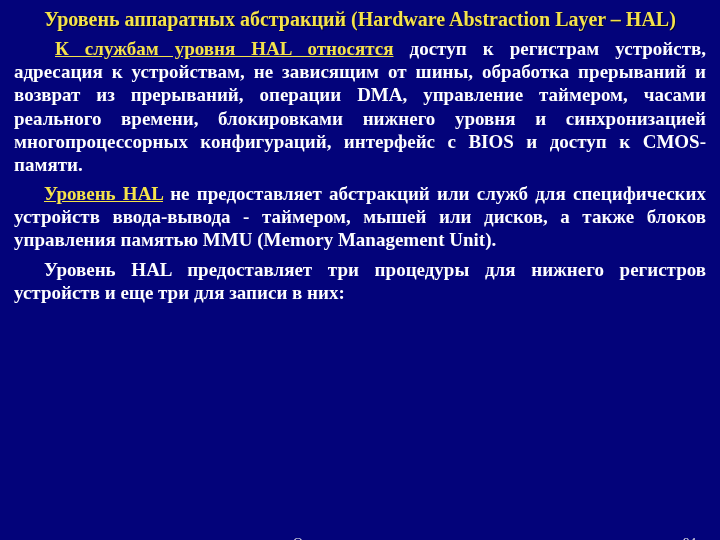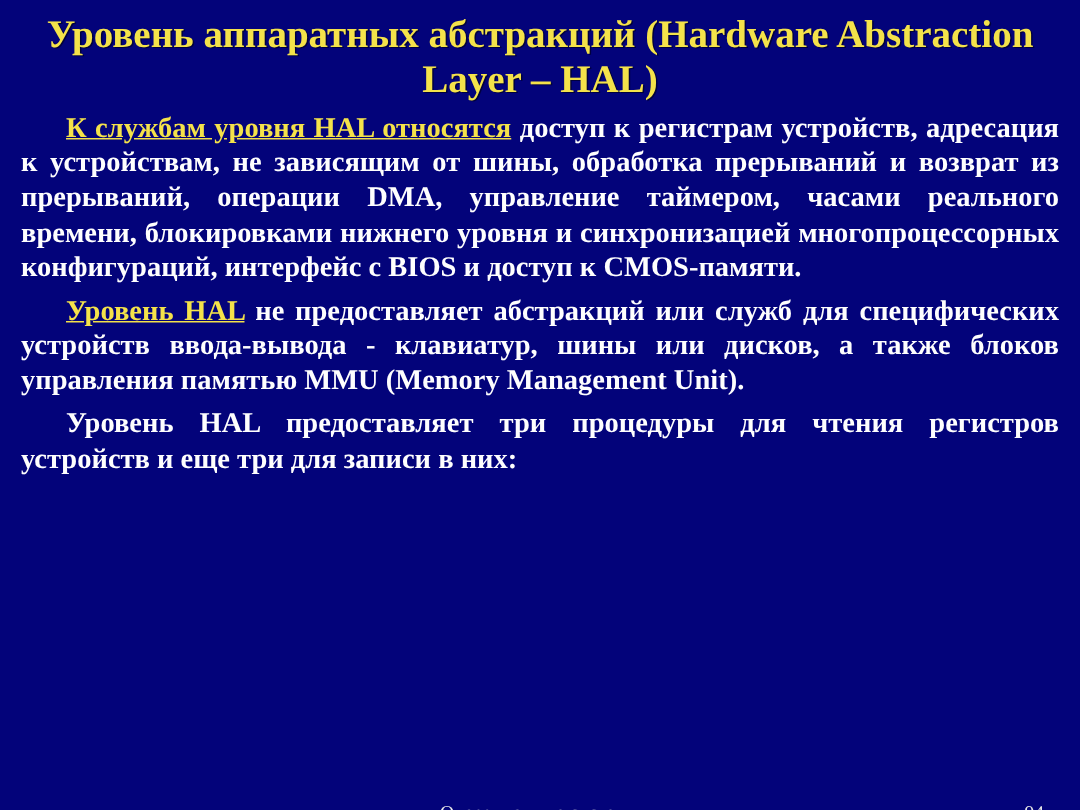--- a/index.html
+++ b/index.html
@@ -15,21 +15,21 @@
   .slide {
     box-sizing: border-box;
     width: 720px;
     height: 540px;
     padding: 8px 14px 0 14px;
     position: relative;
   }
   .title {
     text-align: center;
     font-weight: bold;
-    font-size: 26px;
+    font-size: 20px;
     color: #f4e24a;
     margin: 0 0 6px 0;
     text-shadow: 1px 1px 0 rgba(0,0,0,0.5);
   }
   .body {
     font-size: 19px;
     line-height: 1.22;
     text-align: justify;
     font-weight: bold;
   }
@@ -37,20 +37,21 @@
     margin: 0 0 6px 0;
     text-indent: 30px;
   }
   .em1 {
     color: #f4e24a;
     font-weight: bold;
     text-decoration: underline;
   }
   .underline {
     text-decoration: underline;
+    margin-left: 11px;
   }
   .codelines {
     margin: 0 0 2px 0;
     white-space: pre;
     font-weight: bold;
     font-size: 19px;
   }
   .codelines div {
     text-indent: 0;
     padding-left: 32px;
@@ -81,24 +82,24 @@
 
   <div class="title">Уровень аппаратных абстракций (Hardware Abstraction Layer – HAL)</div>
 
   <div class="body">
 
     <p>
       <span class="em1 underline">К службам уровня HAL относятся</span><span> доступ к регистрам устройств, адресация к устройствам, не зависящим от шины, обработка прерываний и возврат из прерываний, операции DMA, управление таймером, часами реального времени, блокировками нижнего уровня и синхронизацией многопроцессорных конфигураций, интерфейс с BIOS и доступ к CMOS-памяти.</span>
     </p>
 
     <p>
-      <span class="em1">Уровень HAL</span><span> не предоставляет абстракций или служб для специфических устройств ввода-вывода - клавиатур, шины или дисков, а также блоков управления памятью MMU (Memory Management Unit).</span>
+      <span class="em1">Уровень HAL</span><span> не предоставляет абстракций или служб для специфических устройств ввода-вывода - таймером, мышей или дисков, а также блоков управления памятью MMU (Memory Management Unit).</span>
     </p>
 
-    <p>Уровень HAL предоставляет три процедуры для чтения регистров устройств и еще три для записи в них:</p>
+    <p>Уровень HAL предоставляет три процедуры для нижнего регистров устройств и еще три для записи в них:</p>
 
     <div class="codelines">
     </div>
 
   </div>
 
   <div class="footer">
     <span class="ftitle">Операционные системы</span>
     <span class="pnum">94</span>
   </div>

